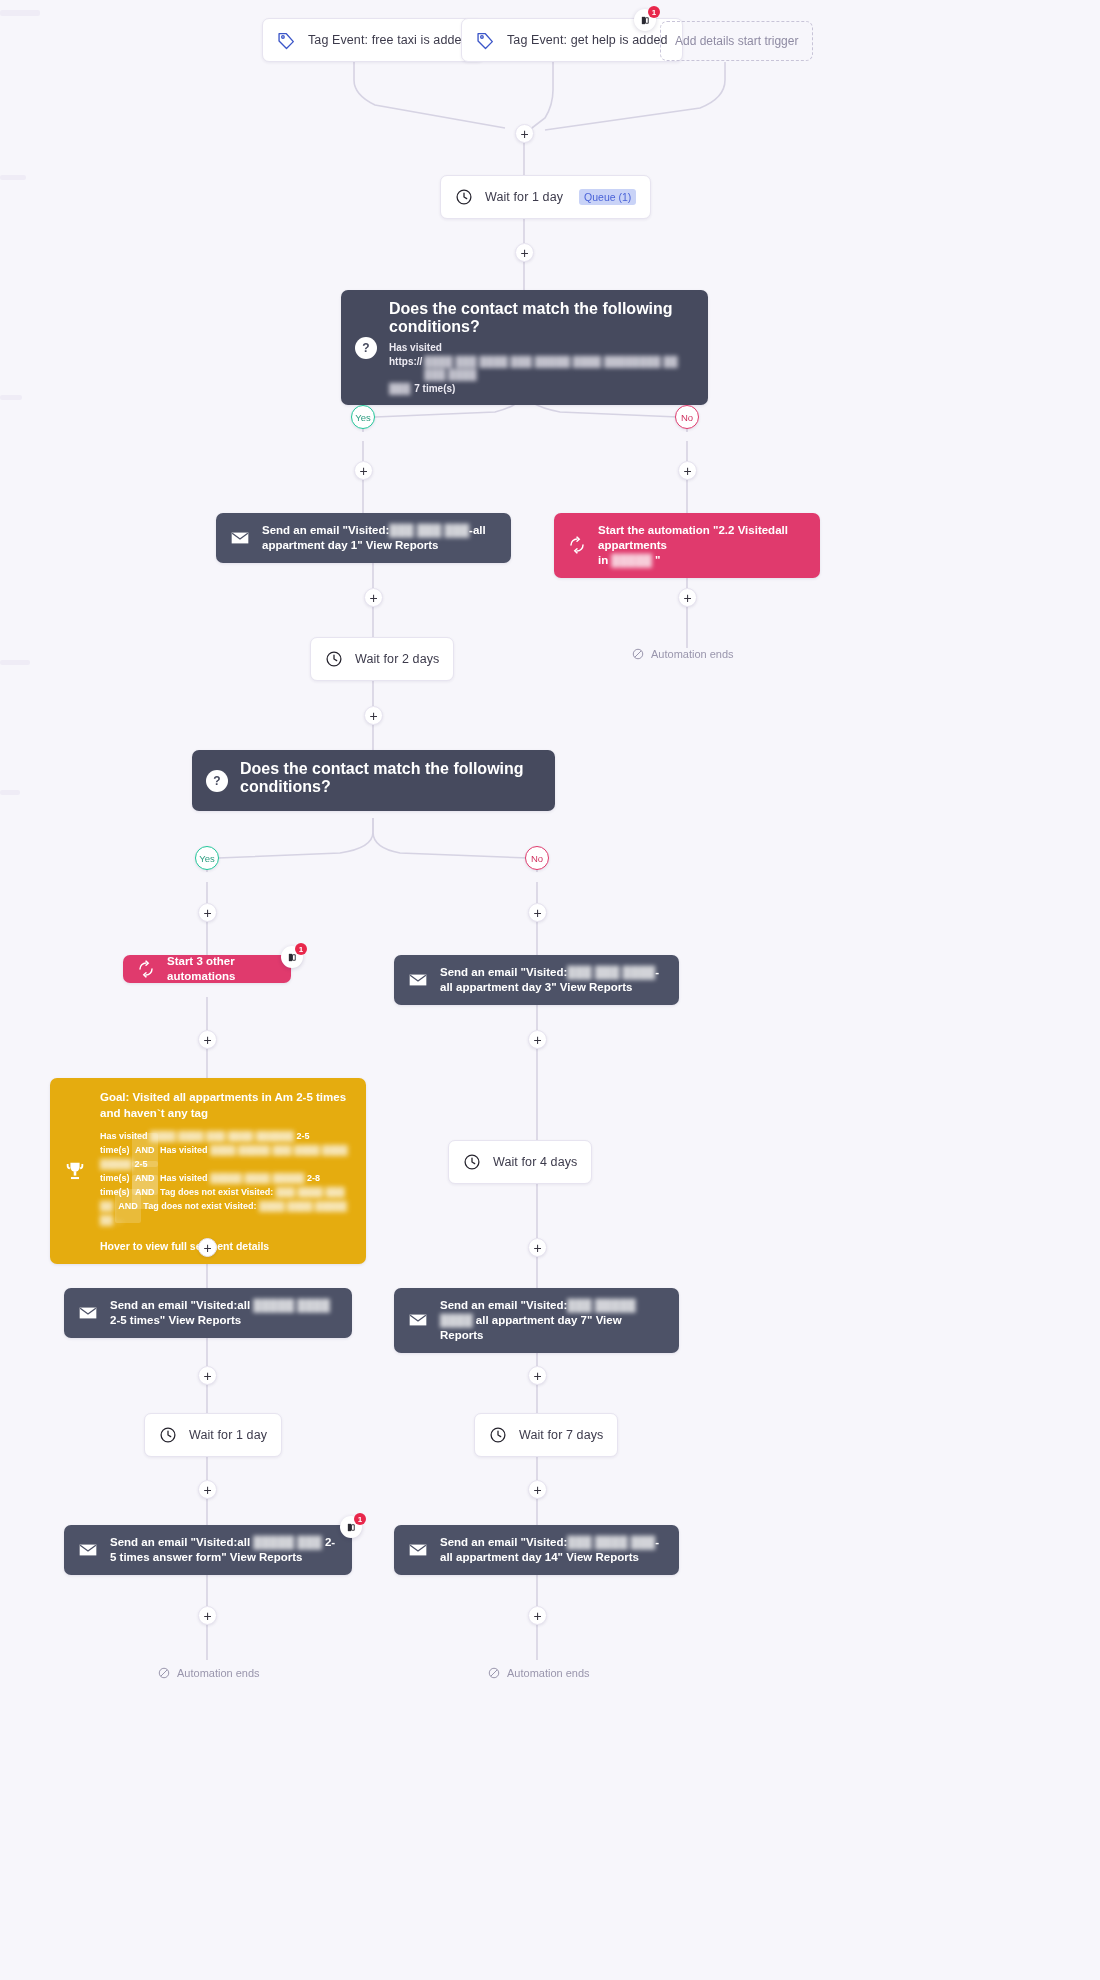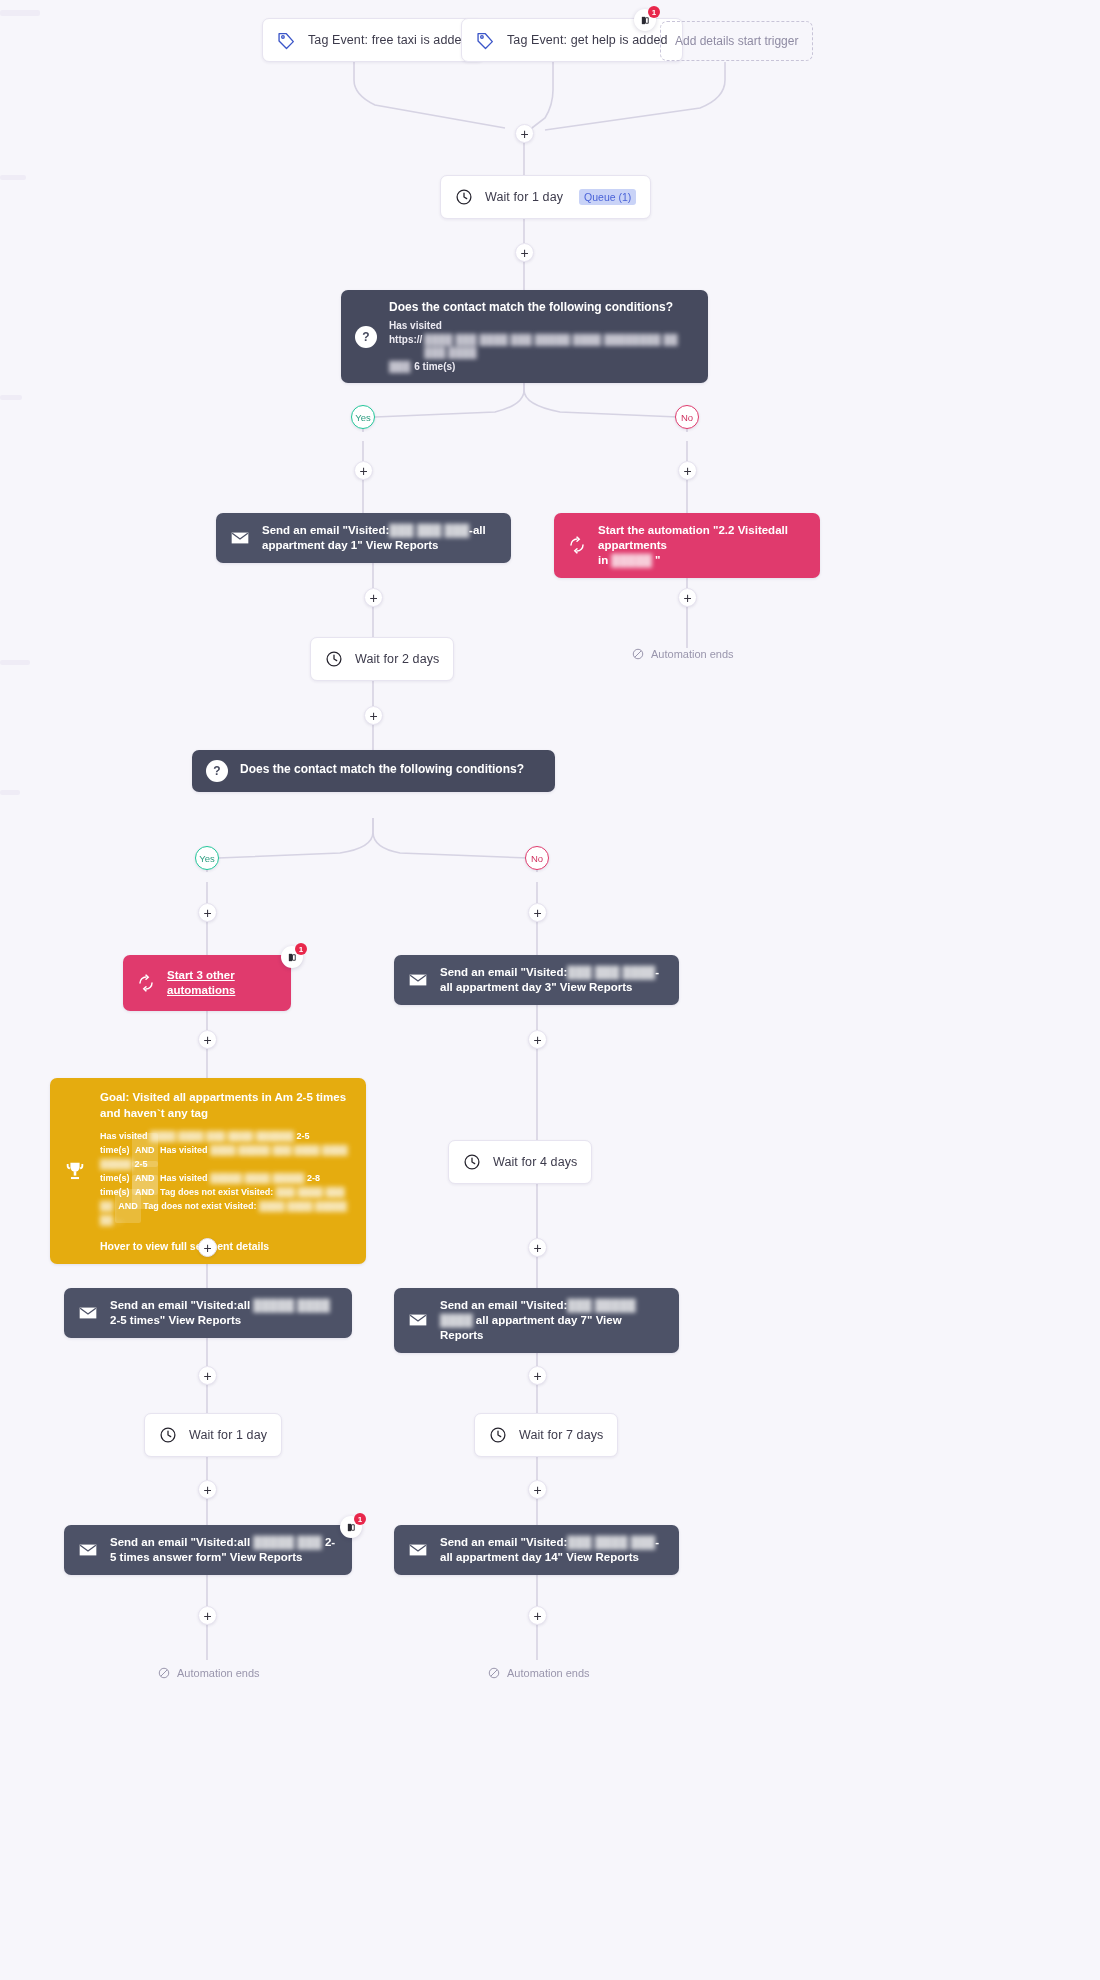--- a/index.html
+++ b/index.html
@@ -77,21 +77,21 @@
     border-radius: 7px;
     display: flex;
     align-items: center;
     gap: 12px;
     padding: 10px 16px 10px 14px;
     color: #ffffff;
     box-shadow: 0 1px 3px rgba(40,30,80,.10);
   }
   .slate.cond { background: #464a5e; align-items: center; }
   .slate .txt { font-size: 11.5px; line-height: 1.30; font-weight: bold; }
-  .cond-title { font-size: 12px; font-weight: bold; margin-bottom: 5px; color:#fff; }
+  .cond-title { font-size: 16px; font-weight: bold; margin-bottom: 5px; color:#fff; }
   .cond-body { font-size: 10px; font-weight: bold; line-height: 1.35; color: #eceaf2; }
   .blur { filter: blur(2.2px); opacity: .75; }
   .blur-strong { filter: blur(2.6px); opacity: .7; }
 
   
   .pink {
     background: #e03a6d;
     border-radius: 7px;
     display: flex; align-items: center; gap: 12px;
     padding: 10px 16px 10px 14px;
@@ -326,21 +326,21 @@
       <span style="flex:1 1 auto;">
         <div class="cond-title">Does the contact match the following conditions?</div>
         <div class="cond-body">
           <div>Has visited</div>
           <div style="display:flex;gap:2px;align-items:baseline;">
             <span>https://</span>
             <span class="blur">████ ███ ████ ███ █████ ████ ████████ ██ ███ ████</span>
           </div>
           <div style="display:flex;gap:4px;align-items:baseline;">
             <span class="blur">███</span>
-            <span>6 time(s)</span>
+            <span>7 time(s)</span>
           </div>
         </div>
       </span>
     </div>
   </div>
 
   <div class="yn yes" style="left:351px;top:405px;">Yes</div>
   <div class="yn no" style="left:675px;top:405px;">No</div>
 
   <div class="plus" style="left:354px;top:461px;">+</div>
@@ -419,21 +419,21 @@
     </div>
   </div>
 
   <div class="yn yes" style="left:195px;top:846px;">Yes</div>
   <div class="yn no" style="left:525px;top:846px;">No</div>
 
   <div class="plus" style="left:198px;top:903px;">+</div>
   <div class="plus" style="left:528px;top:903px;">+</div>
 
   <div class="node" style="left:123px;top:955px;width:168px;">
-    <div class="pink" style="height:56px;text-decoration:underline;">
+    <div class="pink" style="height:28px;">
       <span class="icon">
         <svg width="18" height="18" viewBox="0 0 24 24" fill="none" stroke="#fff" stroke-width="1.9" stroke-linecap="round">
           <path d="M20 12a8 8 0 0 1-8 8"></path>
             <path d="M4 12a8 8 0 0 1 8-8"></path>
           <path d="M12 1.5 15 4.2 12 7"></path>
             <path d="M12 16.9 9 19.7 12 22.5"></path>
         </svg>
       </span>
       <span class="txt">Start 3 other automations</span>
     </div>

